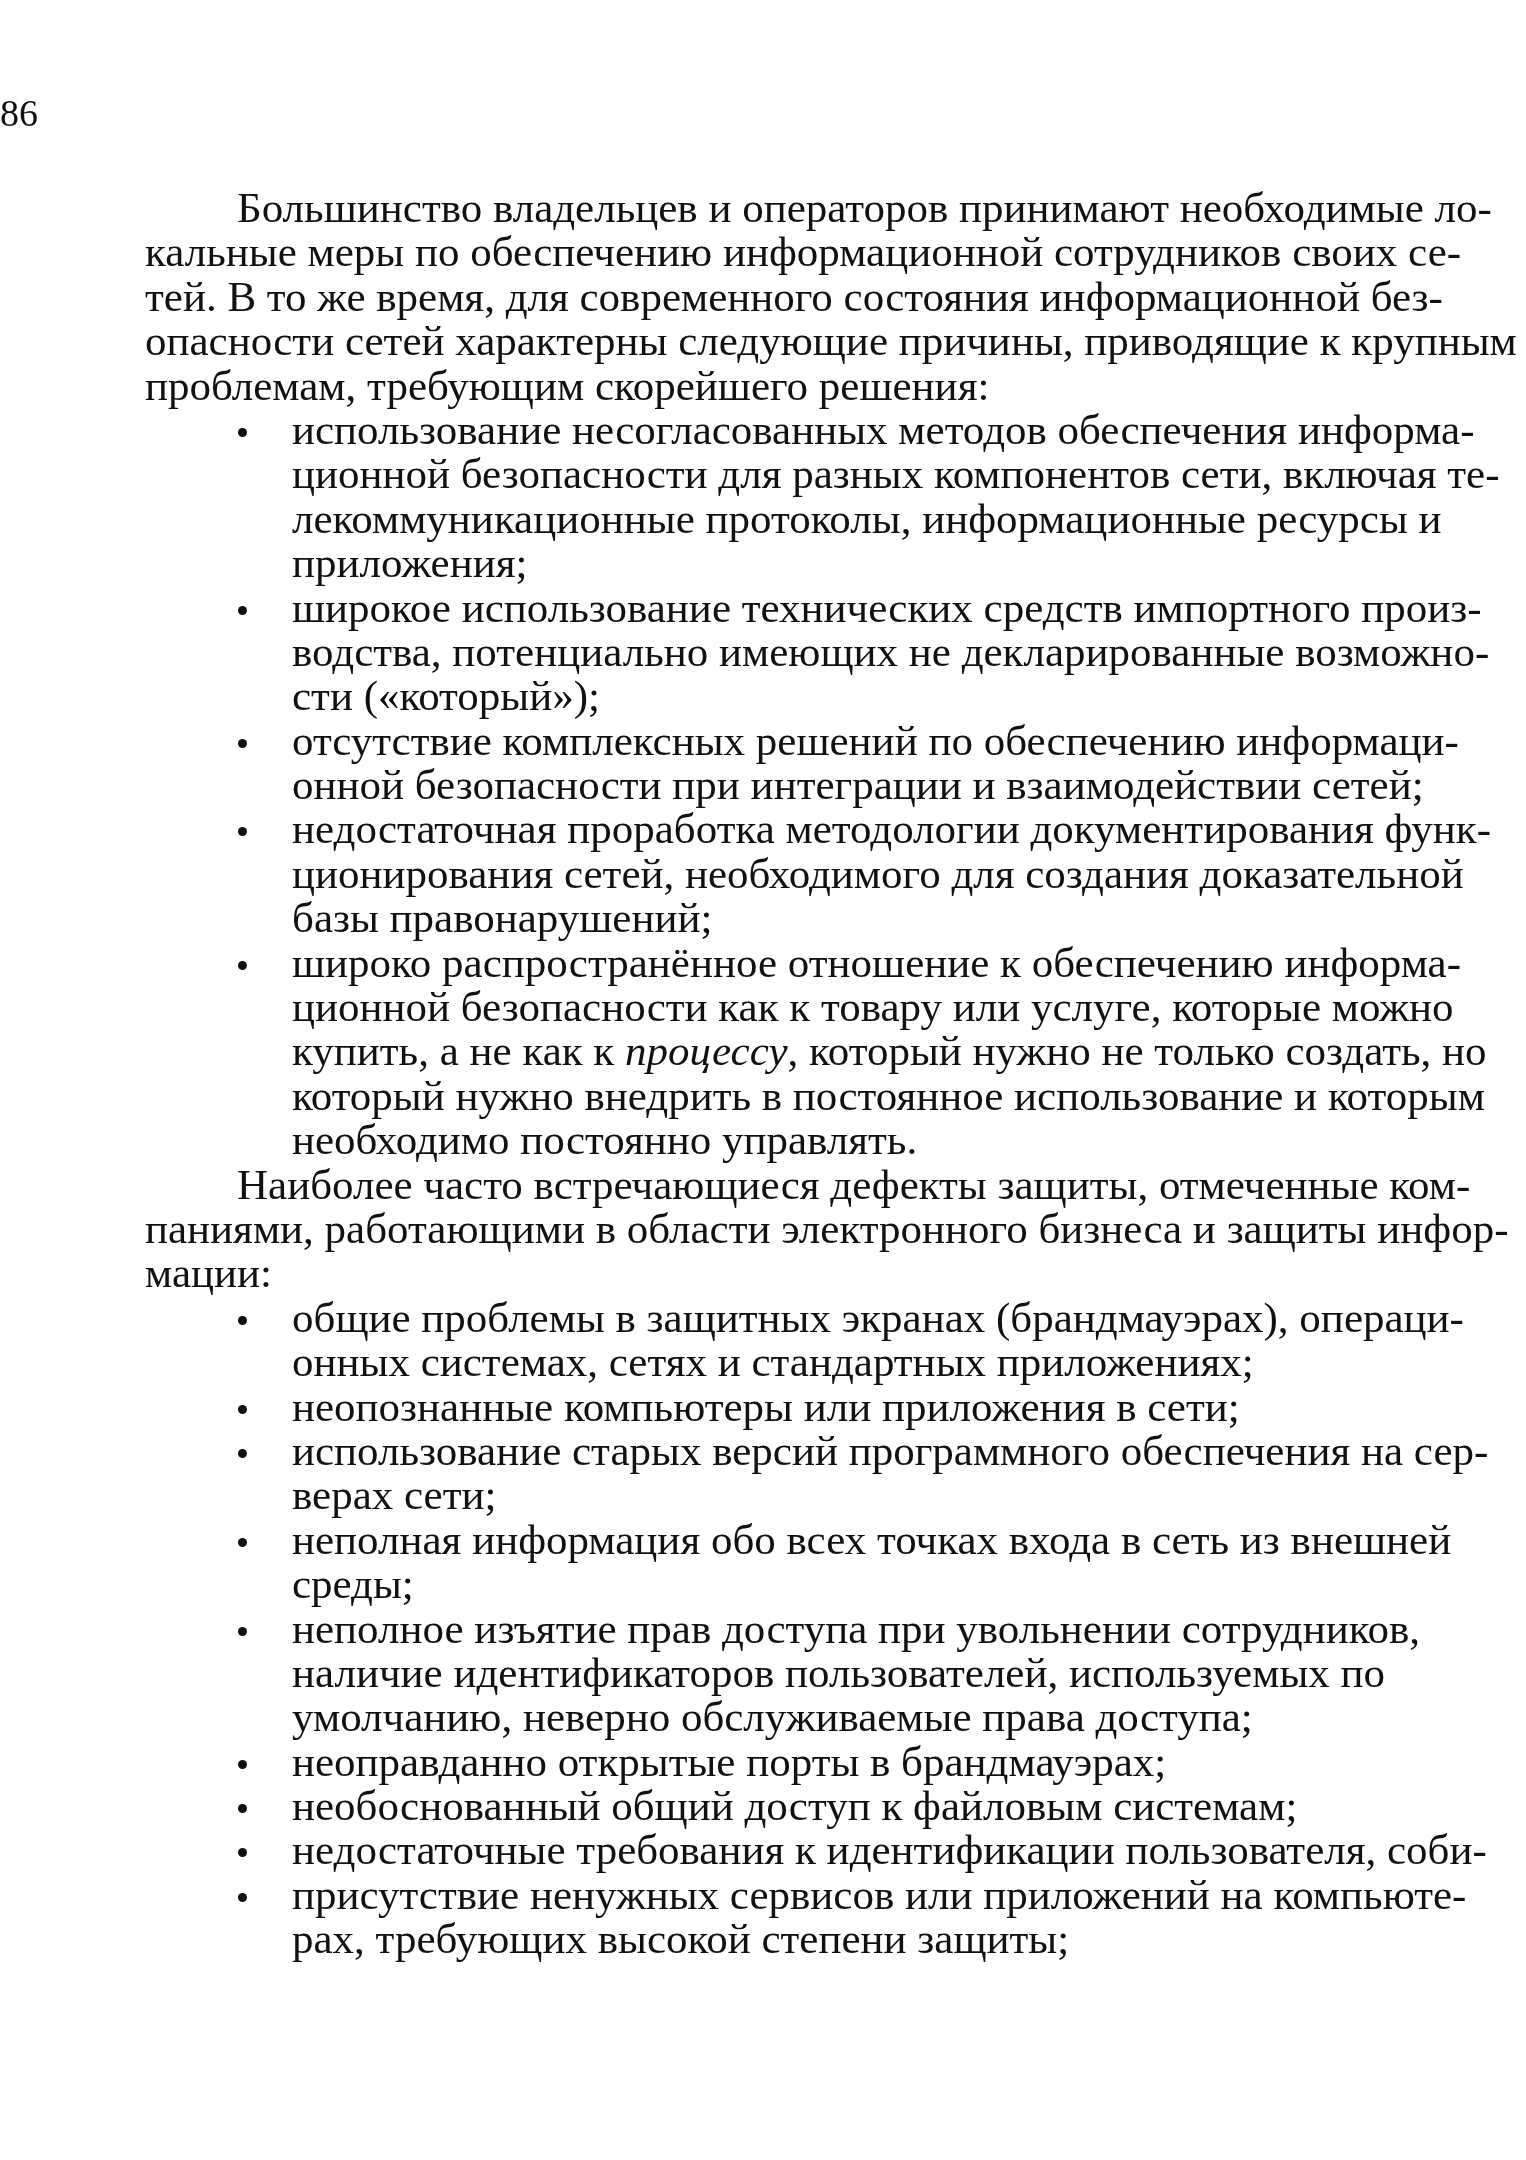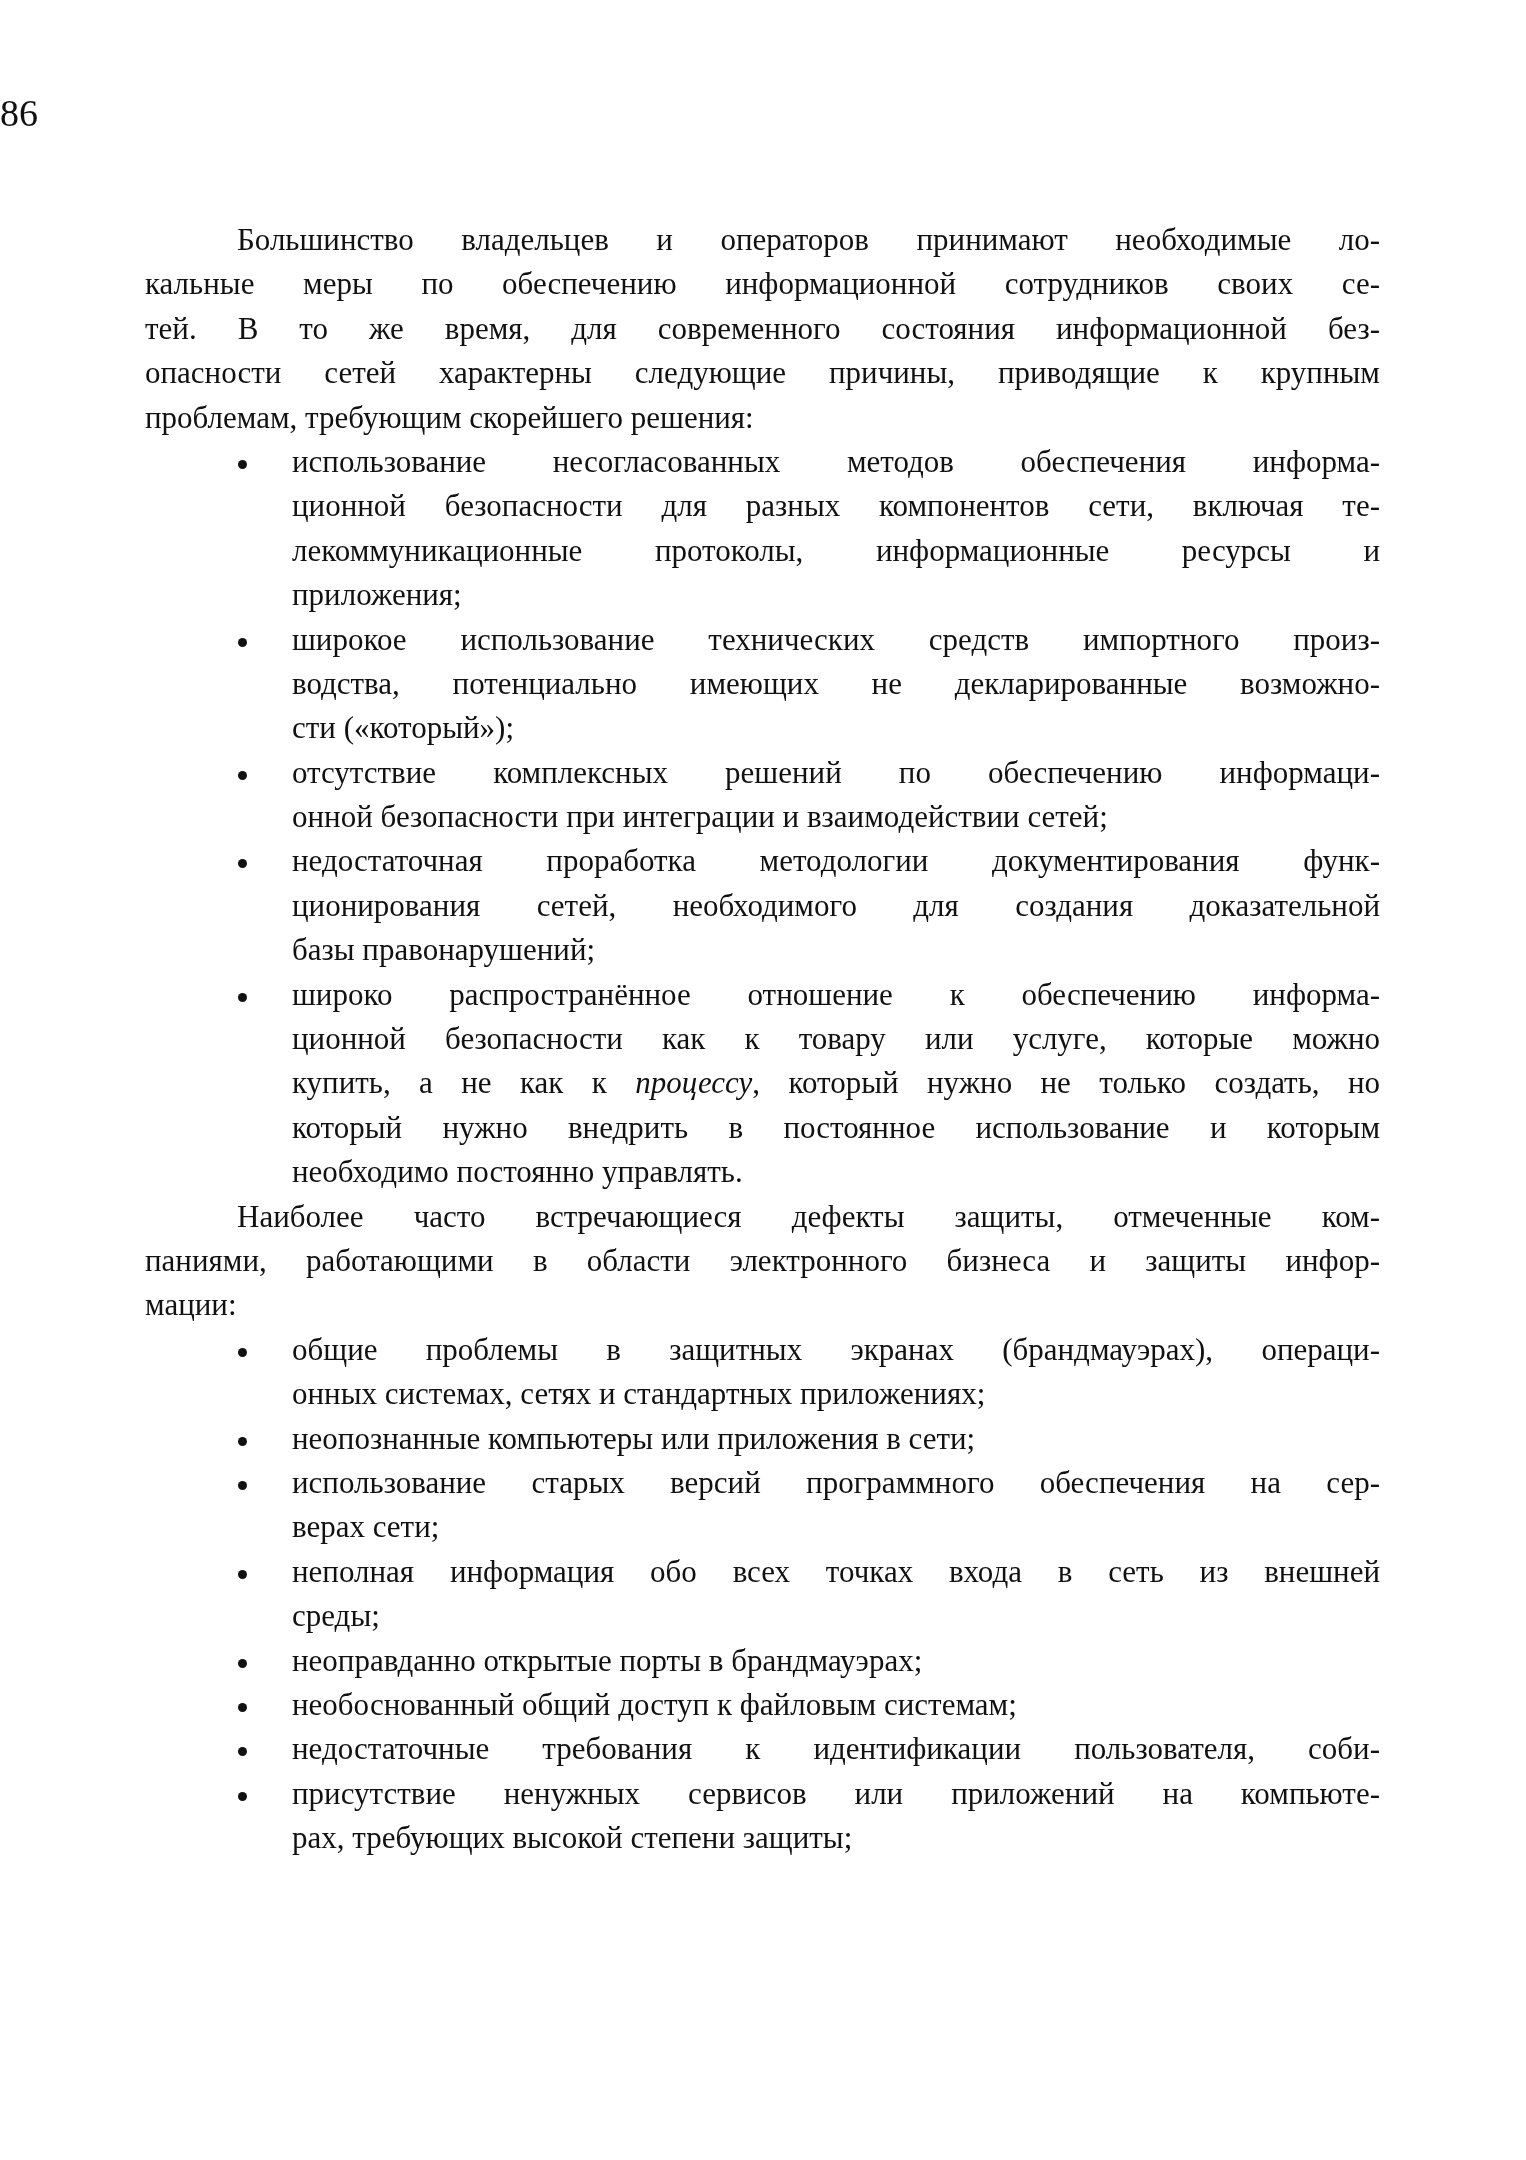--- a/index.html
+++ b/index.html
@@ -7,21 +7,21 @@
     width: 1526px; height: 2160px; position: relative; overflow: hidden;
     font-family: "Liberation Serif", "DejaVu Serif", serif;
     color: #111111;
   }
   .page-number {
     position: absolute; top: 91px; left: 0; width: 1526px;
     text-align: left; font-size: 38px; line-height: 44px;
   }
   .content {
     position: absolute; top: 186px; left: 145px; width: 1235px;
-    font-size: 31px; line-height: 44.4px; margin-top: 32px;
+    font-size: 43px; line-height: 44.4px;
   }
   .line {
     display: block; height: 44.4px; white-space: nowrap;
     text-align: justify; text-align-last: justify;
   }
   .line.last { text-align-last: left; }
   .para .line.first { padding-left: 92px; }
   .list { position: relative; }
   .item { position: relative; padding-left: 147px; }
   .bullet {
@@ -101,20 +101,26 @@
       <span class="line">использование старых версий программного обеспечения на сер-</span>
       <span class="line last">верах сети;</span>
     </div>
     <div class="item">
       <span class="bullet"></span>
       <span class="line">неполная информация обо всех точках входа в сеть из внешней</span>
       <span class="line last">среды;</span>
     </div>
     <div class="item">
       <span class="bullet"></span>
+      <span class="line">неполное изъятие прав доступа при увольнении сотрудников,</span>
+      <span class="line">наличие идентификаторов пользователей, используемых по</span>
+      <span class="line last">умолчанию, неверно обслуживаемые права доступа;</span>
+    </div>
+    <div class="item">
+      <span class="bullet"></span>
       <span class="line last">неоправданно открытые порты в брандмауэрах;</span>
     </div>
     <div class="item">
       <span class="bullet"></span>
       <span class="line last">необоснованный общий доступ к файловым системам;</span>
     </div>
     <div class="item">
       <span class="bullet"></span>
       <span class="line">недостаточные требования к идентификации пользователя, соби-</span>
     </div>

